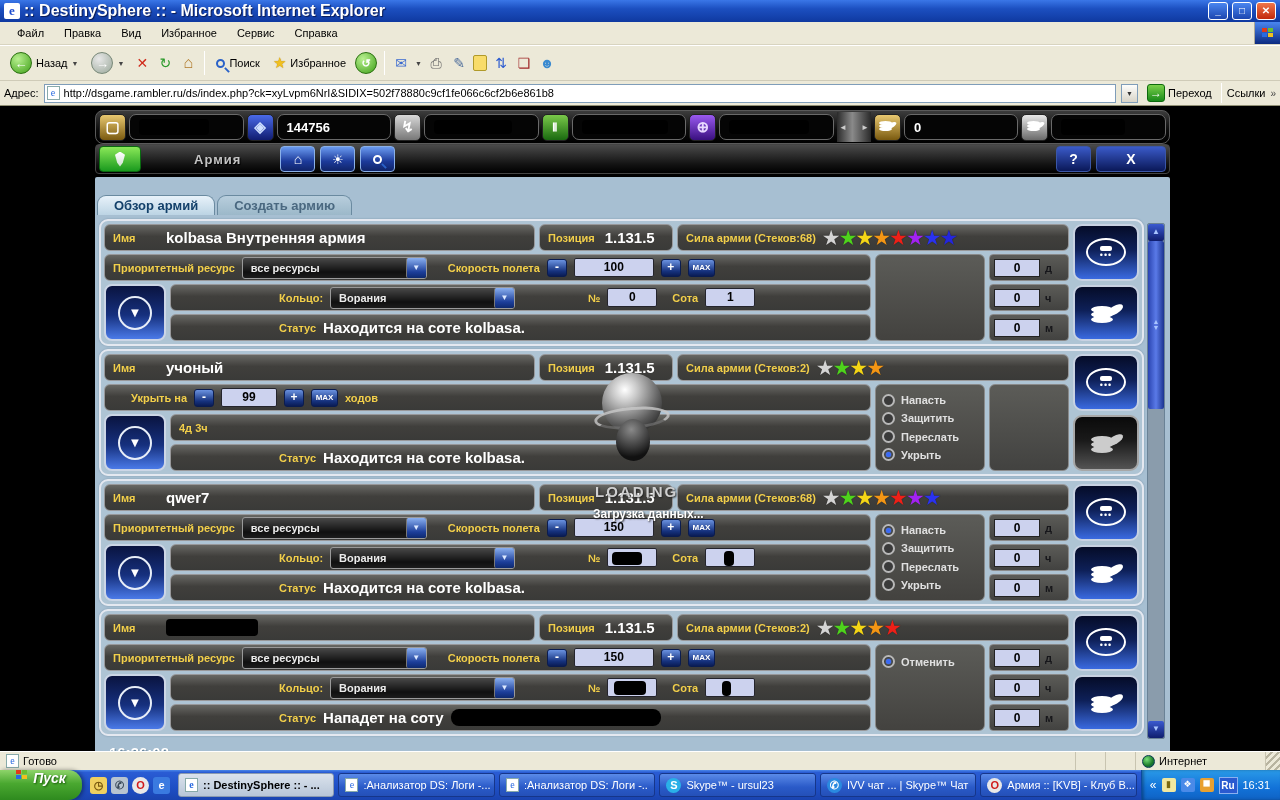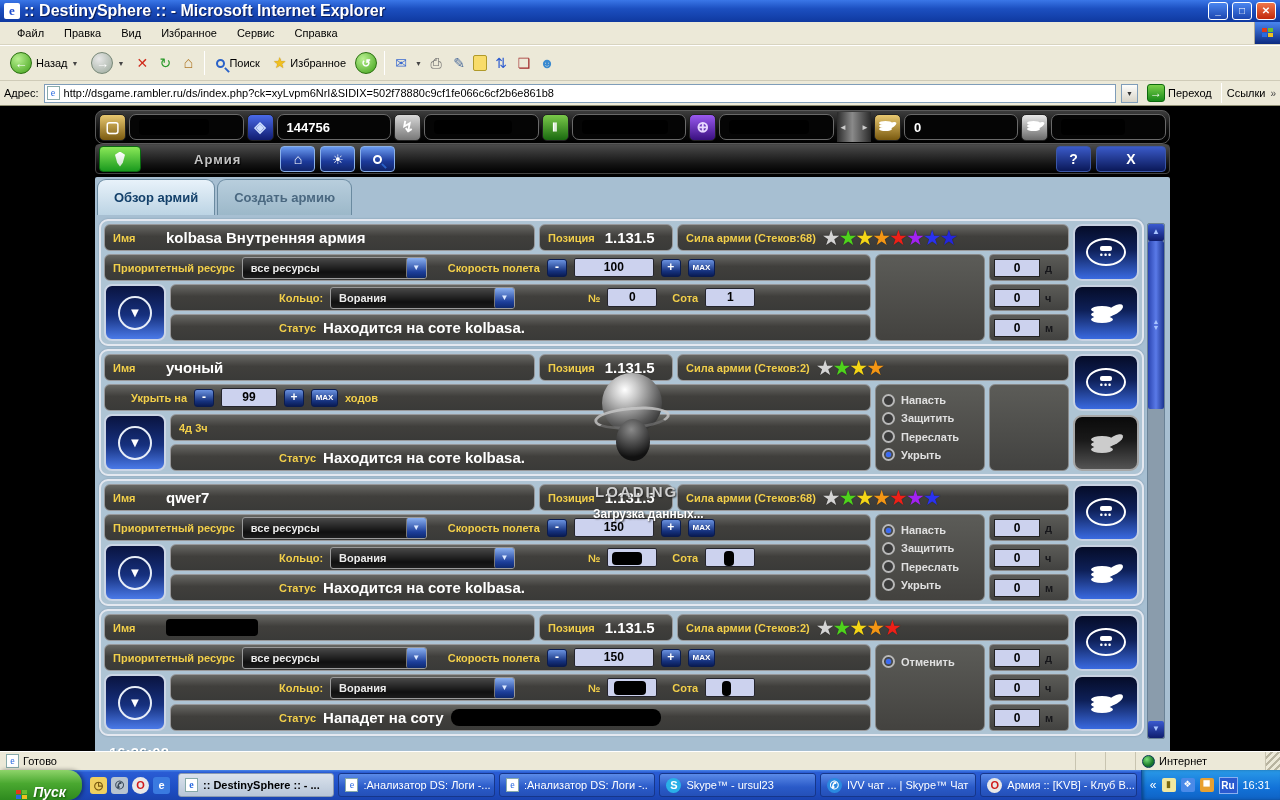--- a/index.html
+++ b/index.html
@@ -72,21 +72,21 @@
   .shield-btn { width:42px; height:26px; background:linear-gradient(#8ae858,#1a9a1e); border:1px solid #0a6a10; border-radius:4px; display:flex; align-items:center; justify-content:center; }
   .shield { width:10px; height:15px; background:linear-gradient(#fff,#cfe0d0); clip-path:polygon(50% 0,100% 22%,78% 75%,50% 100%,22% 75%,0 22%); }
   .ghdr-title { color:#c4c4c4; font-size:13px; font-weight:bold; letter-spacing:1px; margin:0 34px 0 48px; text-shadow:1px 1px 1px #000; }
   .hbtn { width:35px; height:26px; background:linear-gradient(#6a9af0 0%,#1c3a9a 60%,#102468 100%); border:1px solid #8ab0e8; border-radius:4px; color:#fff; display:flex; align-items:center; justify-content:center; font-size:14px; }
   .hbtn.dark { background:linear-gradient(#3a5ac8,#0a1858); border-color:#3a56a8; font-weight:bold; }
   .hbtn.wide { width:70px; }
   .sun { color:#fff; font-size:13px; }
 
   .panel { margin-top:3px; background:#a7bfd2; border-radius:2px; padding-bottom:4px; position:relative; }
   .tabs { display:flex; gap:2px; padding:8px 0 0 2px; height:38px; align-items:flex-end; }
-  .tab { height:36px; padding:0 16px; border:1px solid #6a8aa0; border-bottom:none; border-radius:9px 9px 0 0; font-size:13px; font-weight:bold; display:flex; align-items:center; }
+  .tab { height:20px; padding:0 16px; border:1px solid #6a8aa0; border-bottom:none; border-radius:9px 9px 0 0; font-size:13px; font-weight:bold; display:flex; align-items:center; }
   .tab.active { background:linear-gradient(#e8f2fa,#bcd4e4); color:#13406a; position:relative; z-index:2; }
   .tab.inactive { background:linear-gradient(#b8cedd,#9cb8c9); color:#4a6880; }
 
   .blocks { display:flex; flex-direction:column; gap:3px; padding:4px 26px 0 4px; position:relative; }
   .army { border:2px solid #e4e8f0; border-radius:9px; padding:3px; display:flex; gap:4px; background:rgba(190,205,218,.35); box-shadow:0 0 2px #7a93a8; }
   .a-left { flex:1; display:flex; flex-direction:column; gap:3px; min-width:0; }
   .bar { background:linear-gradient(#686864,#403f3c 45%,#3a3a38); border:1px solid #98989a; border-radius:6px; height:27px; display:flex; align-items:center; padding:0 8px; gap:7px; }
   .hdr-row { display:flex; gap:4px; }
   .seg-name { flex:1; min-width:0; }
   .seg-pos { width:134px; flex:none; justify-content:flex-start; gap:10px; }
@@ -143,21 +143,21 @@
   .loading-sub { position:absolute; left:498px; top:330px; z-index:6; color:#fff; font-weight:bold; font-size:12px; text-shadow:1px 1px 2px #222; }
 
   
   .statusbar { height:19px; background:#ece9d8; border-top:1px solid #fff; display:flex; align-items:center; font-size:11px; color:#000; flex:none; }
   .sb-cell { border-right:1px solid #c8c4b0; height:100%; display:flex; align-items:center; gap:4px; padding:0 6px; }
   .sb-cell.grow { flex:1; }
   .globe { width:13px; height:13px; border-radius:50%; background:radial-gradient(circle at 35% 30%,#7ae07a,#1a7a2a 60%,#0a4a66); border:1px solid #0a3a52; }
   .grip { width:14px; height:100%; background:repeating-linear-gradient(135deg,transparent 0 3px,#b8b4a0 3px 5px); }
 
   .taskbar { height:30px; background:linear-gradient(180deg,#4a86e8 0%,#2a5cd4 8%,#1e4ec4 60%,#1a44b0 100%); display:flex; align-items:center; gap:4px; flex:none; }
-  .start-btn { height:30px; width:82px; background:linear-gradient(180deg,#8ed46a 0%,#4aa830 45%,#2e8a1e 100%); border-radius:0 14px 14px 0; display:flex; align-items:flex-end; justify-content:center; gap:5px; color:#fff; font-weight:bold; font-style:italic; font-size:14px; text-shadow:1px 1px 2px #1a5a0a; box-shadow:2px 0 4px rgba(0,0,0,.4); flex:none; }
+  .start-btn { height:30px; width:82px; background:linear-gradient(180deg,#8ed46a 0%,#4aa830 45%,#2e8a1e 100%); border-radius:0 14px 14px 0; display:flex; align-items:flex-start; justify-content:center; gap:5px; color:#fff; font-weight:bold; font-style:italic; font-size:14px; text-shadow:1px 1px 2px #1a5a0a; box-shadow:2px 0 4px rgba(0,0,0,.4); flex:none; }
   .ql { display:flex; gap:4px; align-items:center; padding:0 4px; flex:none; }
   .ql-ico { width:17px; height:17px; border-radius:3px; font-size:11px; line-height:16px; text-align:center; color:#fff; font-weight:bold; }
   .task { flex:1; min-width:0; height:24px; background:linear-gradient(#5a8ae8,#2a5ac8 60%,#2450b8); border:1px solid #16368a; border-radius:3px; color:#fff; font-size:11px; display:flex; align-items:center; gap:5px; padding:0 6px; white-space:nowrap; overflow:hidden; }
   .task.active { background:linear-gradient(#dae2ec,#b8c6d8); color:#000; font-weight:bold; border-color:#8a9ab0; }
   .task .page-ico { flex:none; }
   .s-ico { width:15px; height:15px; border-radius:50%; color:#fff; font-size:11px; font-weight:bold; text-align:center; line-height:15px; flex:none; }
   .tray { height:30px; background:linear-gradient(180deg,#2a9ae8 0%,#1272d8 60%,#0f62c4 100%); border-left:1px solid #0a4aa0; box-shadow:inset 2px 0 3px rgba(0,0,0,.3); display:flex; align-items:center; gap:5px; padding:0 10px 0 8px; color:#fff; flex:none; }
   .tray .chev { font-size:12px; }
   .tray-ico { width:14px; height:14px; border-radius:2px; font-size:9px; line-height:13px; text-align:center; color:#fff; }
   .ru-box { width:19px; height:17px; background:#2a5ad0; border:1px solid #8ab0f0; font-size:10px; font-weight:bold; text-align:center; line-height:15px; }

